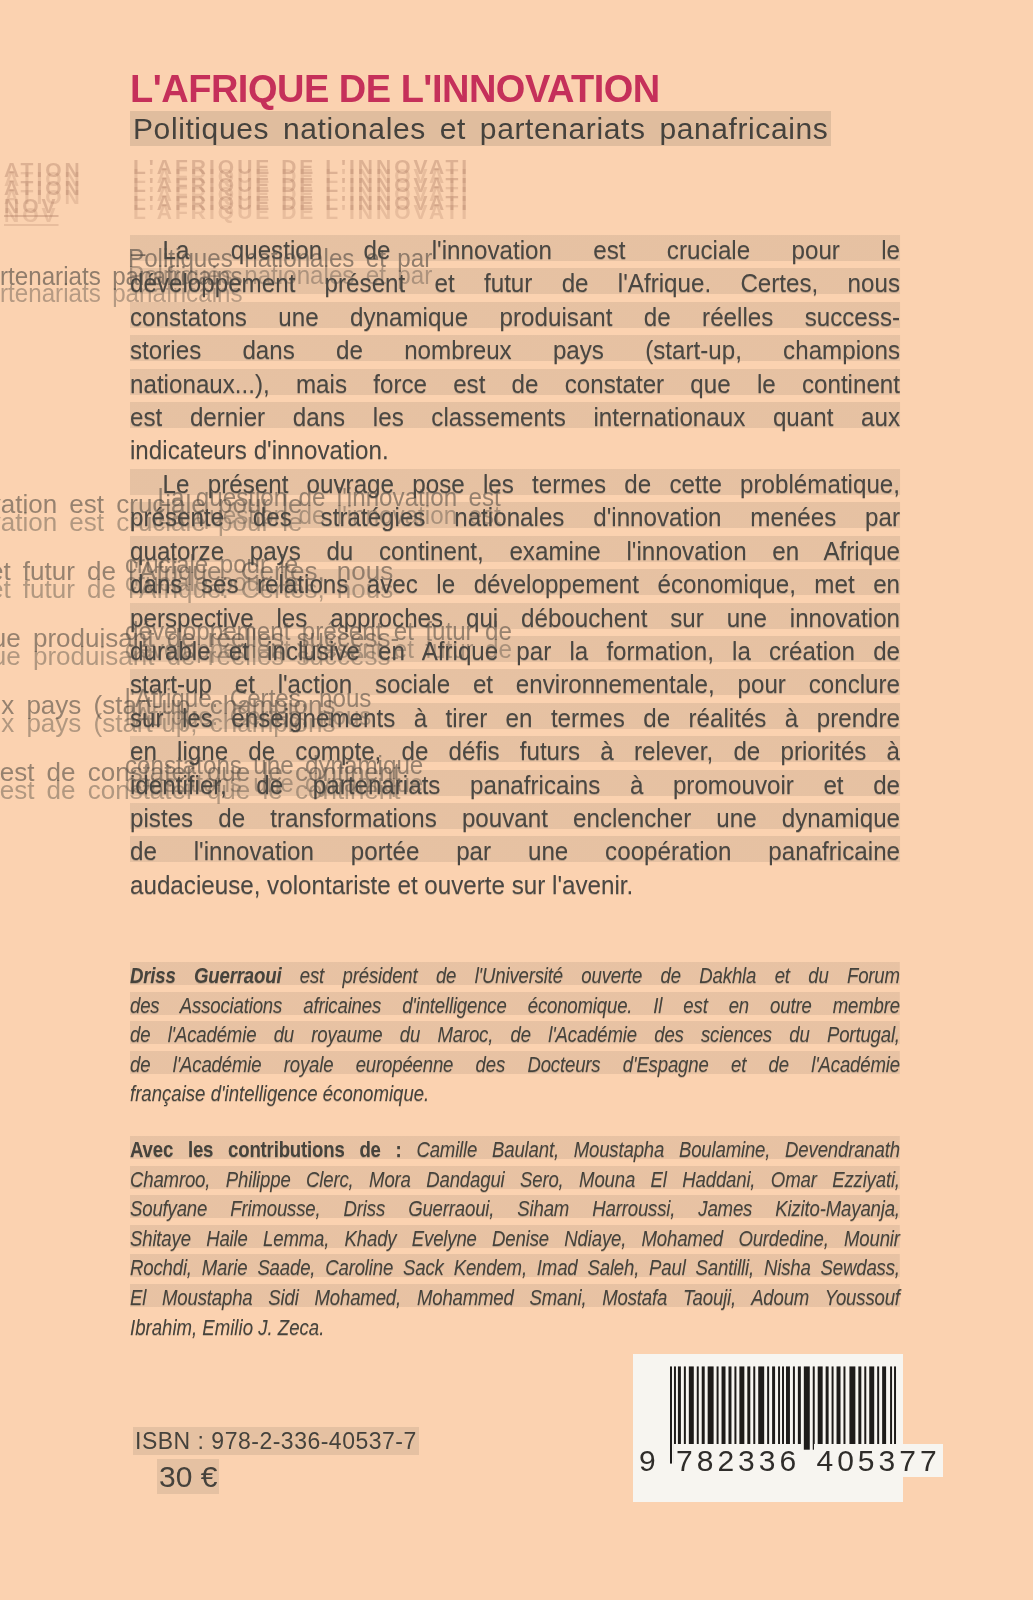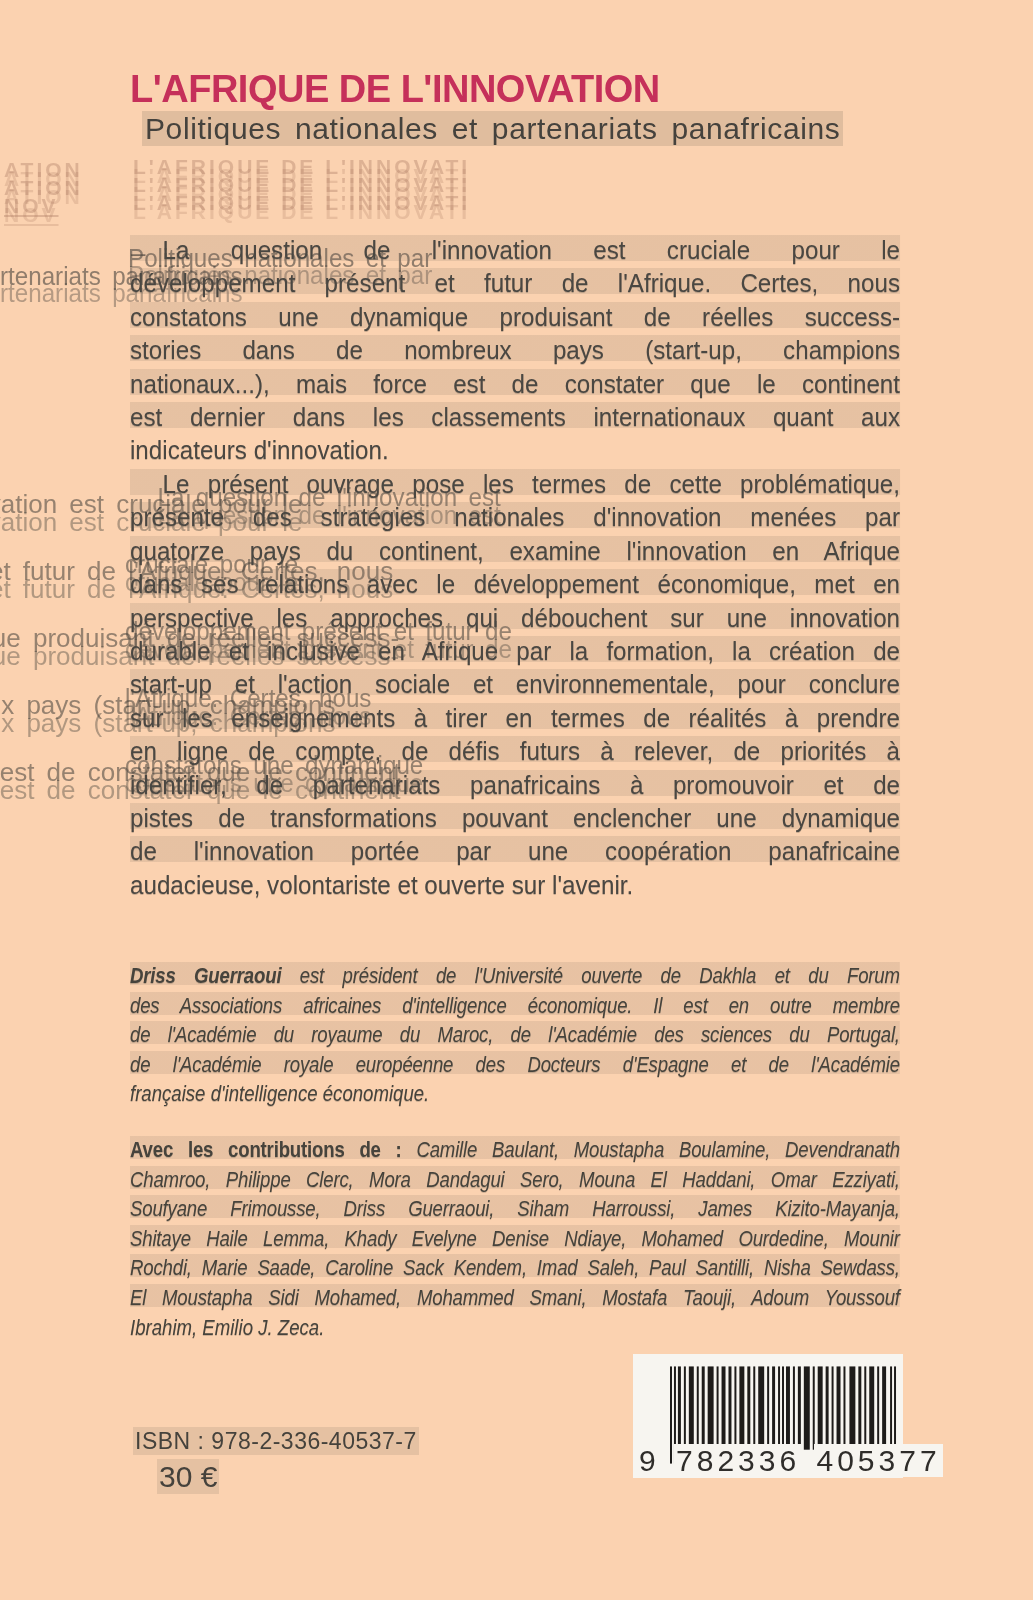--- a/index.html
+++ b/index.html
@@ -13,21 +13,21 @@
   .sx{transform:scaleX(0.93);transform-origin:0 0;}
   
   .title{
     left:130px;top:68px;font-size:38px;font-weight:bold;letter-spacing:-0.5px;
     color:#C5305A;white-space:nowrap;
   }
   .subtitle{
     left:130px;top:112px;font-size:30px;color:#45423D;white-space:nowrap;
     letter-spacing:0.6px;word-spacing:5px;
   }
-  .subtitle .band{background:rgba(120,104,92,0.20);padding:1px 3px;margin-left:12px;}
+  .subtitle .band{background:rgba(120,104,92,0.20);padding:1px 3px;}
   .body-par{
     width:828px;font-size:26px;line-height:33.4px;color:#4A4742;
     white-space:pre-line;text-align:justify;text-align-last:justify;
     word-spacing:2px;text-shadow:0 1.4px 0 rgba(74,71,66,0.28);
     background-image:repeating-linear-gradient(rgba(125,108,95,0.16) 0px,rgba(125,108,95,0.16) 26px,transparent 26px,transparent 33.4px);
     background-position:0 1px;
   }
   .body-last{
     width:828px;font-size:26px;line-height:33.4px;color:#4A4742;
     white-space:pre-line;text-shadow:0 1.4px 0 rgba(74,71,66,0.28);
@@ -72,21 +72,21 @@
   .g-par-clip{overflow:hidden;height:345px;}
   .g-par{
     font-size:26px;line-height:67px;color:rgba(68,64,58,0.55);
     white-space:pre-line;word-spacing:5px;text-indent:35px;
     text-shadow:0 18px 0 rgba(68,64,58,0.40);
   }
   .g-a-inner{width:430px;overflow:hidden;height:345px;}
   .g-b{width:900px;}
   .g-dash{font-size:26px;color:rgba(68,64,58,0.7);}
   
-  .barcode-box{left:633px;top:1354px;width:270px;height:124px;background:#F7F5F0;}
+  .barcode-box{left:633px;top:1354px;width:270px;height:148px;background:#F7F5F0;}
   .barcode-bars{position:absolute;left:37px;top:12px;}
   .barcode-digits{
     position:absolute;left:4px;top:90px;width:262px;
     font-size:30px;letter-spacing:4px;color:#2F2D2A;white-space:nowrap;
   }
   .barcode-digits .grp{background:#F7F5F0;padding:0 2px;}
 </style>
 </head>
 <body>
 

